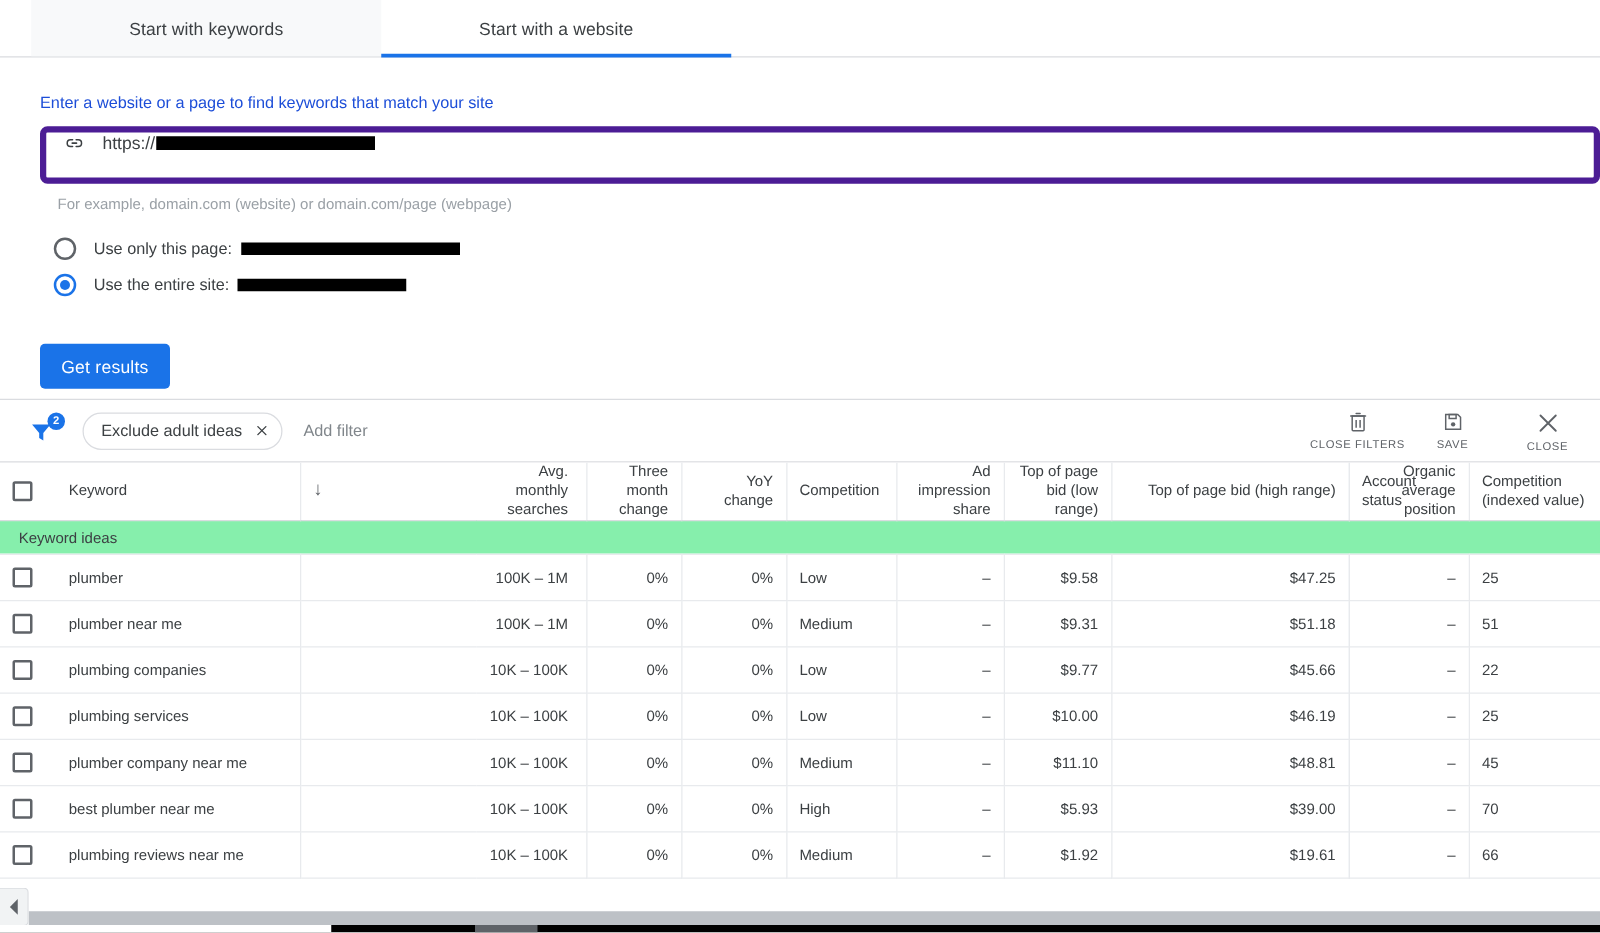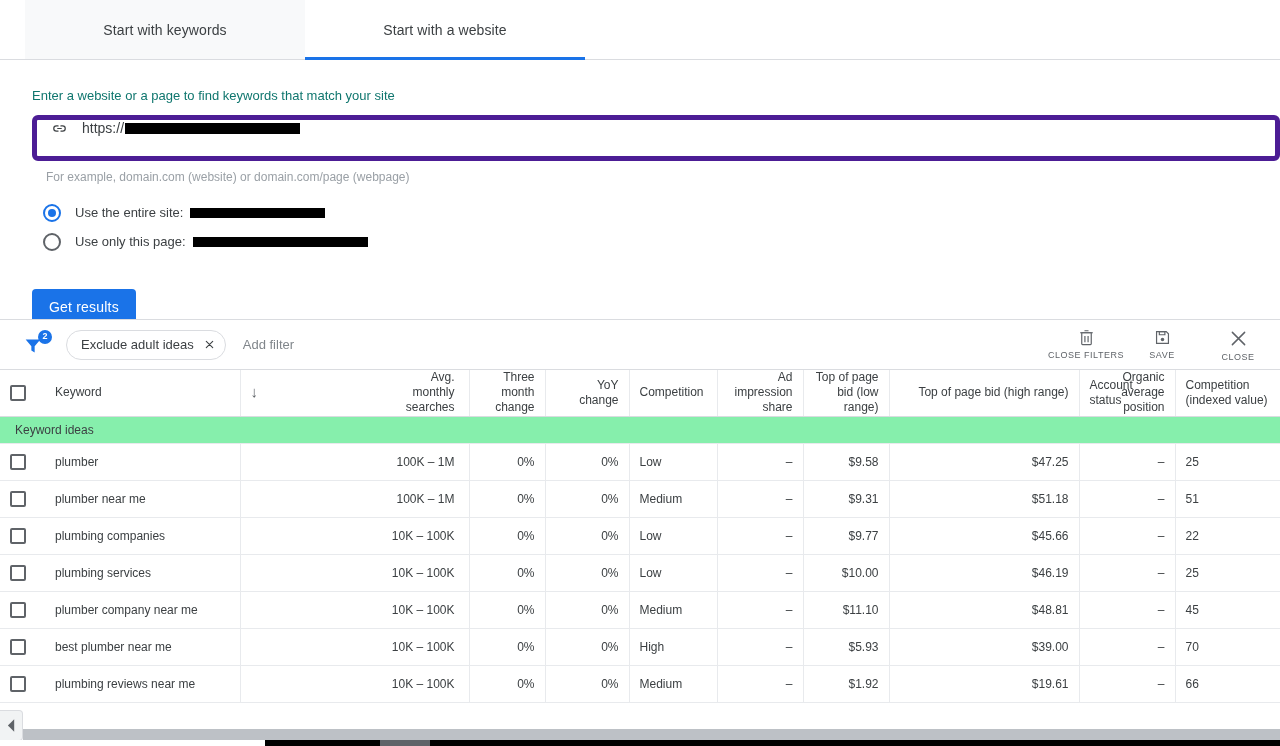--- a/index.html
+++ b/index.html
@@ -8,21 +8,21 @@
     background: #ffffff;
     font-family: "Liberation Sans", sans-serif;
     overflow: hidden;
     color: #3c4043;
   }
   body { position: relative; }
 
   
   .tabs {
     display: flex;
-    height: 60px;
+    height: 46px;
     border-bottom: 1px solid #dadce0;
     padding-left: 25px;
   }
   .tab {
     width: 280px;
     display: flex;
     align-items: center;
     justify-content: center;
     font-size: 14px;
     color: #3c4043;
@@ -36,21 +36,21 @@
     position: absolute;
     left: 0; right: 0; bottom: -1px;
     height: 3px;
     background: #1a73e8;
   }
 
   
   .form-area { padding: 28px 32px 0 32px; }
   .form-label {
     font-size: 13px;
-    color: #0f766e;
+    color: #1d4ed8;
     margin-bottom: 12px;
   }
   .url-field {
     height: 46px;
     border: 5px solid #4c1d95;
     border-radius: 6px;
     display: flex;
     align-items: flex-start;
     padding: 0 14px;
     background: #fff;
@@ -343,28 +343,28 @@
     <span class="url-text">
       <span>https://</span>
         <span class="redact r-url"></span>
     </span>
   </div>
 
   <div class="hint">For example, domain.com (website) or domain.com/page (webpage)</div>
 
   <div class="radios">
     <div class="radio-row">
+      <span class="radio"></span>
+      <span class="radio-label">Use only this page:</span>
+      <span class="redact r-page"></span>
+    </div>
+    <div class="radio-row">
       <span class="radio checked"></span>
       <span class="radio-label">Use the entire site:</span>
       <span class="redact r-site"></span>
-    </div>
-    <div class="radio-row">
-      <span class="radio"></span>
-      <span class="radio-label">Use only this page:</span>
-      <span class="redact r-page"></span>
     </div>
   </div>
 </div>
 
 <button class="get-results">Get results</button>
 
 
 <div class="filter-bar">
   <div class="funnel-wrap">
     <svg width="22" height="22" viewBox="0 0 24 24" fill="#1a73e8" style="position:absolute;left:0;top:5px">

